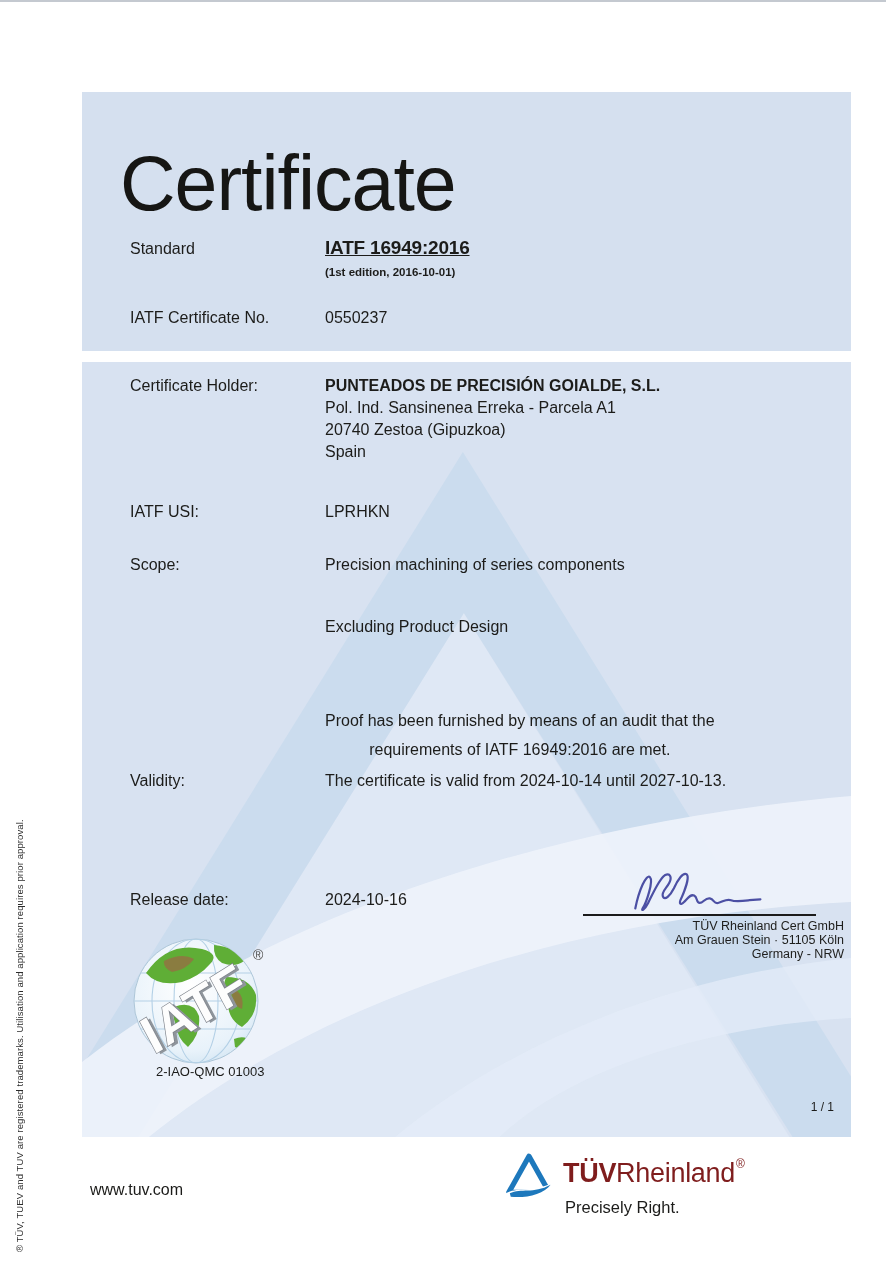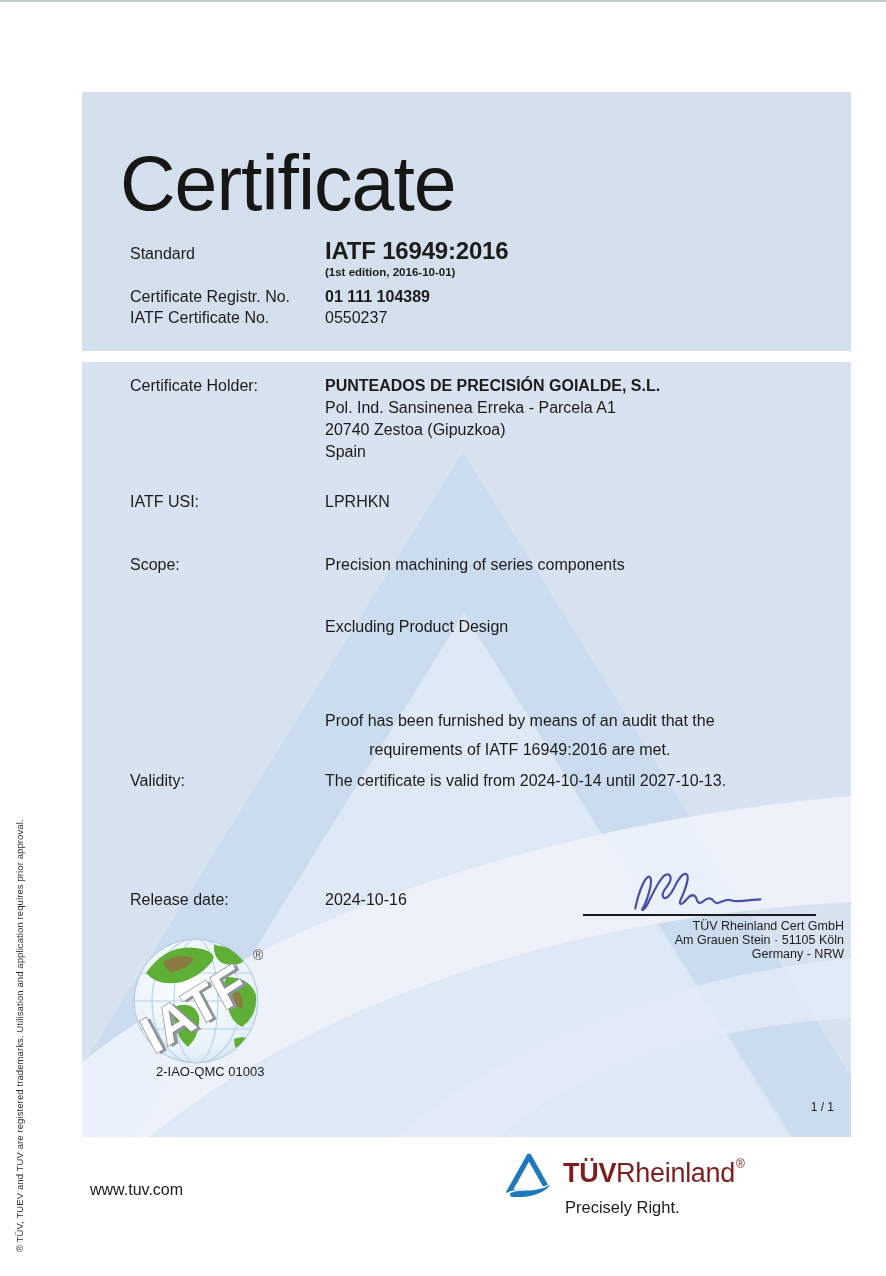--- a/index.html
+++ b/index.html
@@ -27,21 +27,21 @@
 
   .cert-title{
     position:absolute;left:38px;top:53px;margin:0;
     font-size:77px;font-weight:400;line-height:1;letter-spacing:-1px;color:#161614;
   }
 
   .row{position:absolute;left:48px;display:flex;align-items:baseline;font-size:16px;line-height:1.15;}
   .row .lbl{width:195px;flex:0 0 195px;}
   .row .val{white-space:nowrap;}
   .val-strong{font-weight:700;}
-  .std-val{font-size:24px;font-weight:700;letter-spacing:-0.2px;}
+  .std-val{font-size:19px;font-weight:700;letter-spacing:-0.2px;text-decoration:underline;}
   .sub-line{position:absolute;left:243px;font-size:11.5px;font-weight:700;}
 
   .addr-stack{line-height:22px;}
   .addr-stack .name{font-weight:700;}
 
   .free-val{position:absolute;left:243px;font-size:16px;line-height:1.15;white-space:nowrap;}
   .proof{line-height:28.5px;white-space:nowrap;text-align:center;}
 
   .sig-svg{position:absolute;left:546px;top:506px;width:182px;height:46px;}
   .sig-line{position:absolute;left:501px;top:552px;width:233px;height:2px;background:#1b1b1b;}
@@ -73,24 +73,20 @@
 
   <section class="panel panel-header">
     <h1 class="cert-title">Certificate</h1>
 
     <div class="row" style="top:145px;">
       <span class="lbl">Standard</span>
       <span class="val std-val">IATF 16949:2016</span>
     </div>
     <div class="sub-line" style="top:174px;">(1st edition, 2016-10-01)</div>
 
-    <div class="row" style="top:196px;">
-      <span class="lbl">Certificate Registr. No.</span>
-      <span class="val val-strong">01 111 104389</span>
-    </div>
 
     <div class="row" style="top:217px;">
       <span class="lbl">IATF Certificate No.</span>
       <span class="val">0550237</span>
     </div>
   </section>
 
   <section class="panel panel-body">
 
     <svg class="wm" viewBox="0 0 737 775" preserveAspectRatio="none">
@@ -106,21 +102,21 @@
       <div class="row" style="top:13px;">
         <span class="lbl">Certificate Holder:</span>
         <span class="val addr-stack">
           <div class="name">PUNTEADOS DE PRECISIÓN GOIALDE, S.L.</div>
           <div>Pol. Ind. Sansinenea Erreka - Parcela A1</div>
           <div>20740 Zestoa (Gipuzkoa)</div>
           <div>Spain</div>
         </span>
       </div>
 
-      <div class="row" style="top:131px;">
+      <div class="row" style="top:141px;">
         <span class="lbl">IATF USI:</span>
         <span class="val">LPRHKN</span>
       </div>
 
       <div class="row" style="top:194px;">
         <span class="lbl">Scope:</span>
         <span class="val">Precision machining of series components</span>
       </div>
 
       <div class="free-val" style="top:256px;">Excluding Product Design</div>

